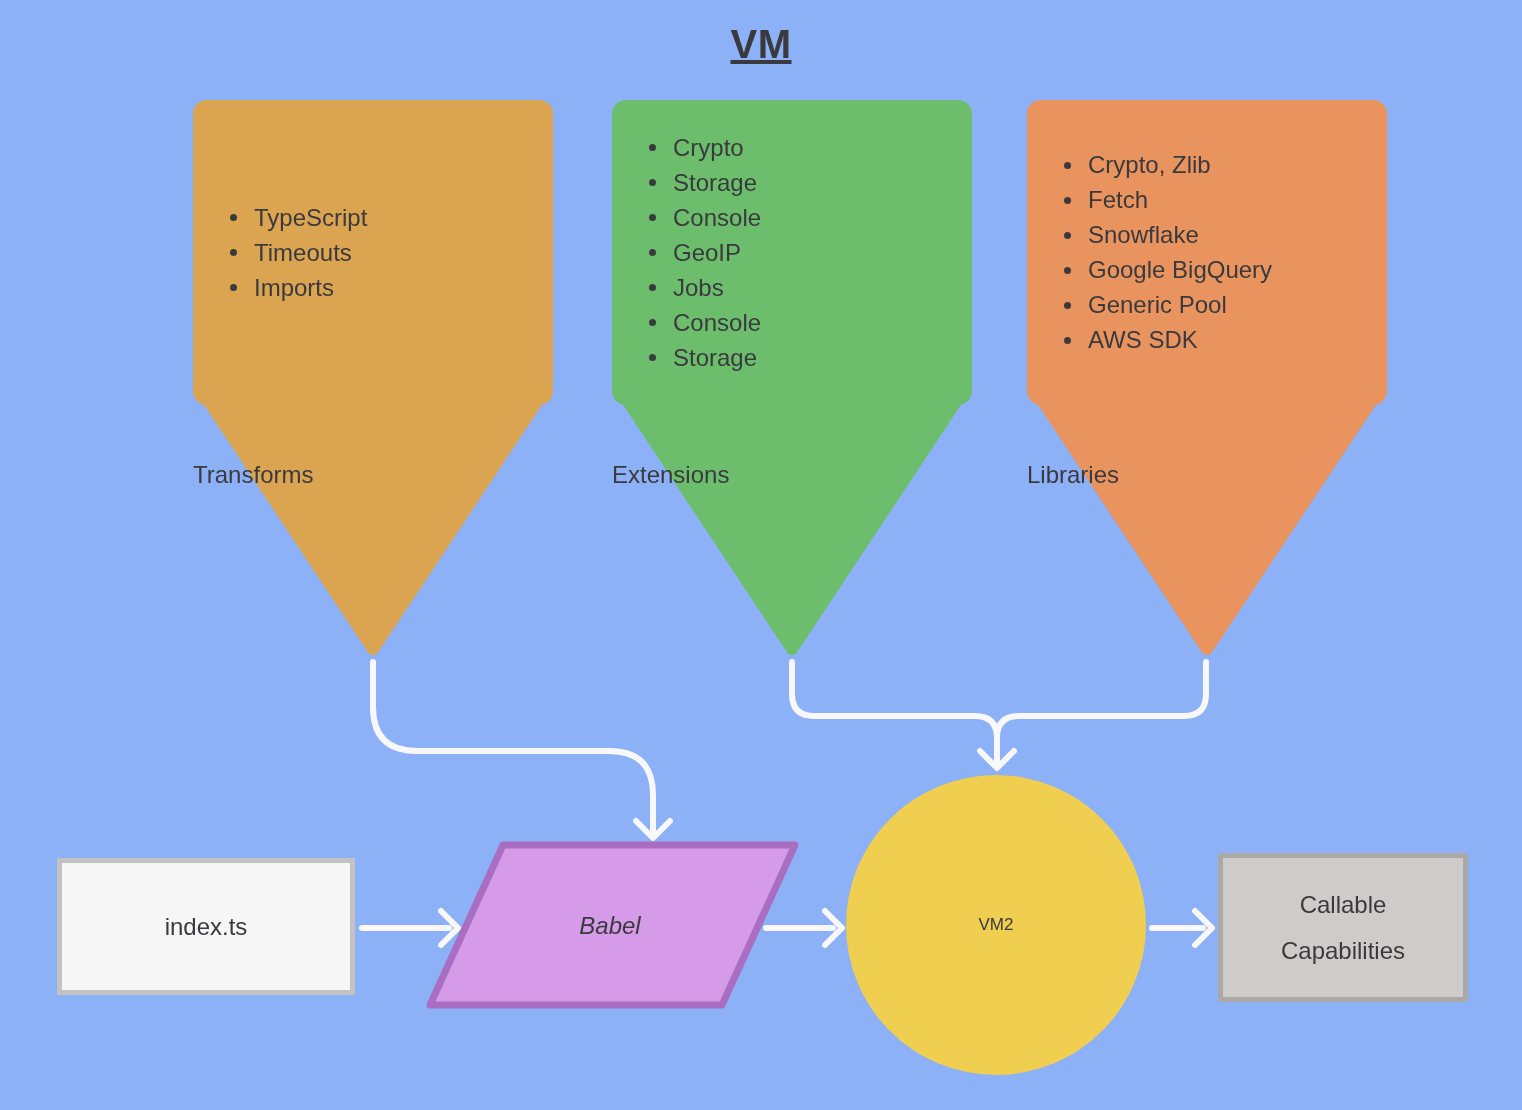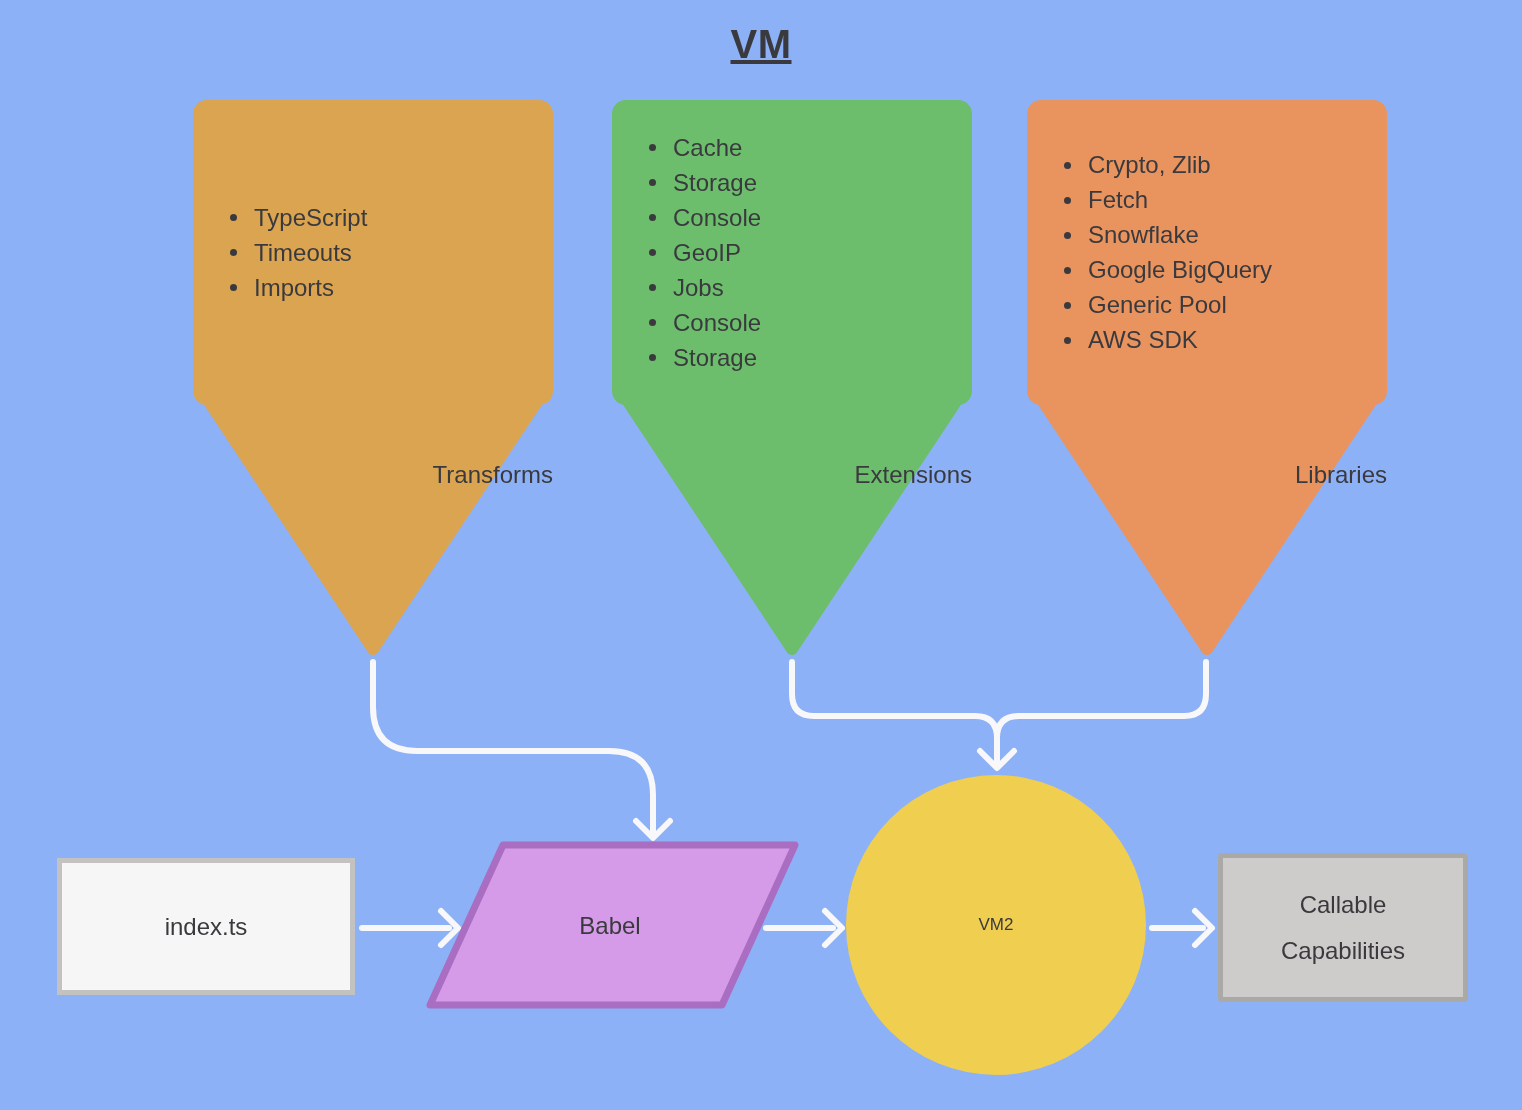--- a/index.html
+++ b/index.html
@@ -77,21 +77,21 @@
     background: var(--c-text);
     margin-right: 17px;
     flex: 0 0 auto;
   }
 
   .flabel {
     position: absolute;
     top: 361px;
     left: 0;
     width: 100%;
-    text-align: right;
+    text-align: left;
     font-size: 24px;
   }
 
   
   .node {
     position: absolute;
     box-sizing: border-box;
     display: flex;
     align-items: center;
     justify-content: center;
@@ -114,21 +114,21 @@
     left: 1218px; top: 853px; width: 250px; height: 149px;
     background: var(--c-output-fill);
     border: 5px solid var(--c-output-border);
     border-radius: 4px;
     line-height: 46px;
     white-space: pre-line;
   }
 
   .babel {
     position: absolute;
-    left: 420px; top: 838px; width: 380px; height: 175px;
+    left: 420px; top: 838px; width: 380px; height: 175px; font-style: italic;
   }
   .babel svg { position: absolute; inset: 0; width: 100%; height: 100%; display: block; }
   .babel polygon {
     fill: var(--c-babel-fill);
     stroke: var(--c-babel-border);
     stroke-width: 7;
     stroke-linejoin: round;
   }
   .babel .babel-label {
     position: absolute;
@@ -183,21 +183,21 @@
   </div>
 
   <div class="funnel f-extensions" style="left:612px">
     <svg class="fshape" viewBox="0 0 360 560" aria-hidden="true">
       <rect x="0" y="0" width="360" height="305" rx="14"></rect>
       <polygon points="17,303 343,303 180,549"></polygon>
     </svg>
     <ul class="fitems">
         <li>
           <span class="dot"></span>
-          <span>Cache</span>
+          <span>Crypto</span>
         </li>
         <li>
           <span class="dot"></span>
           <span>Storage</span>
         </li>
         <li>
           <span class="dot"></span>
           <span>Console</span>
         </li>
         <li>

